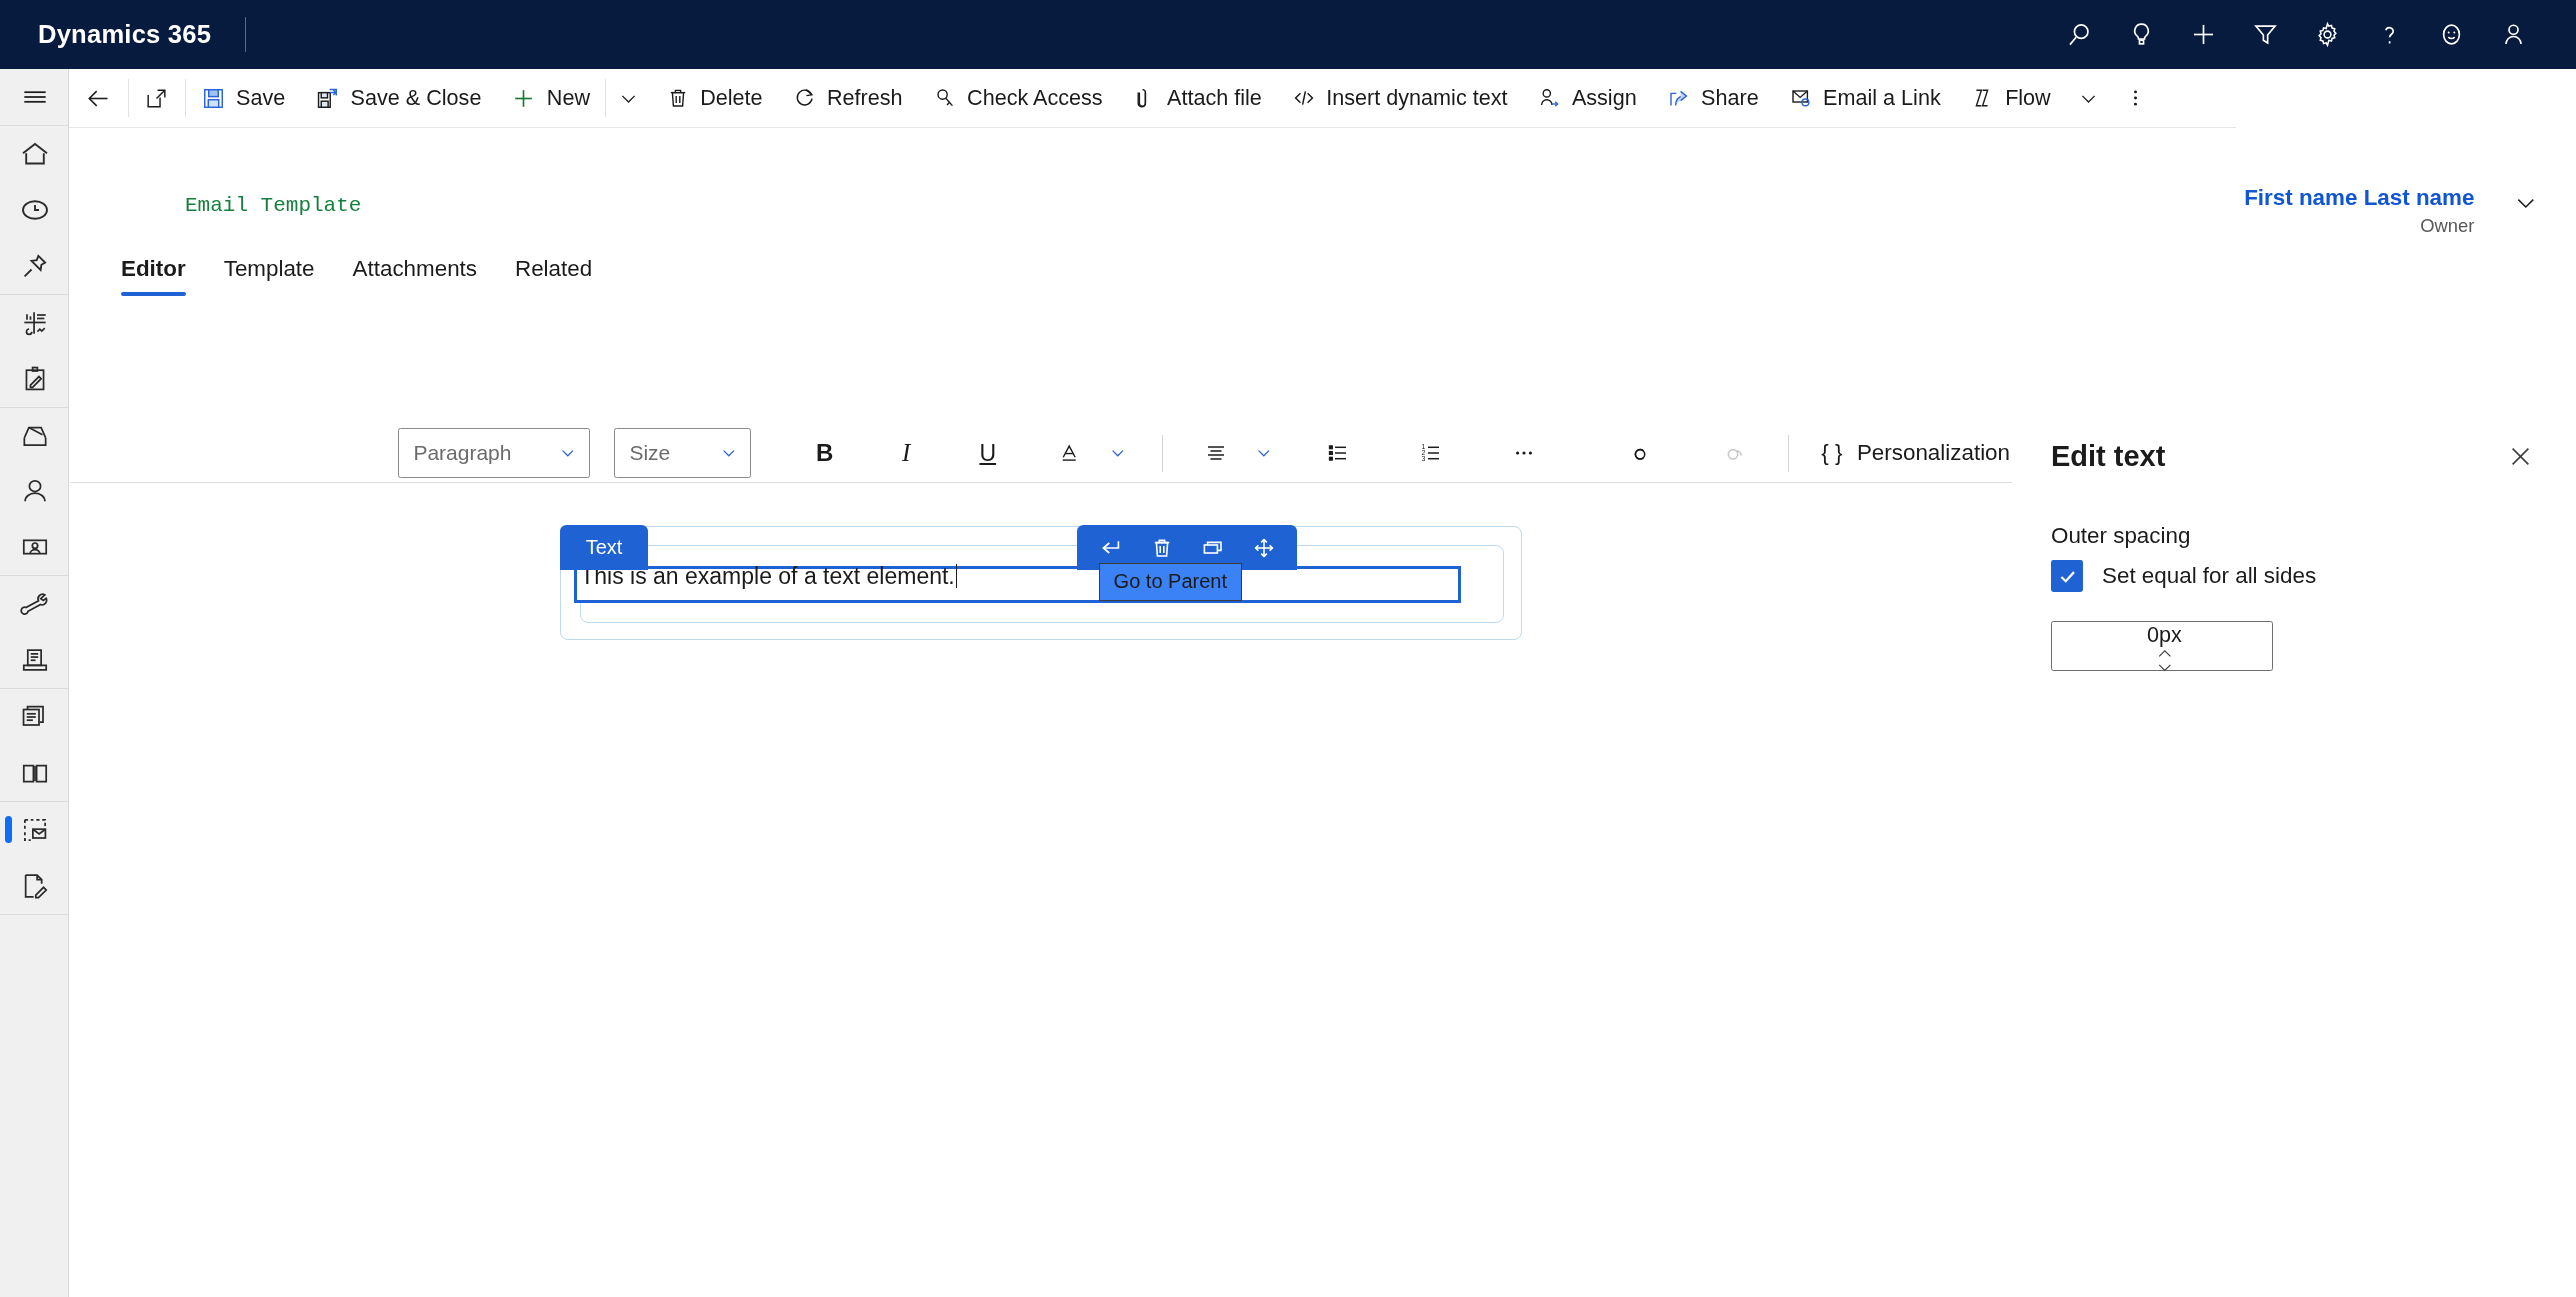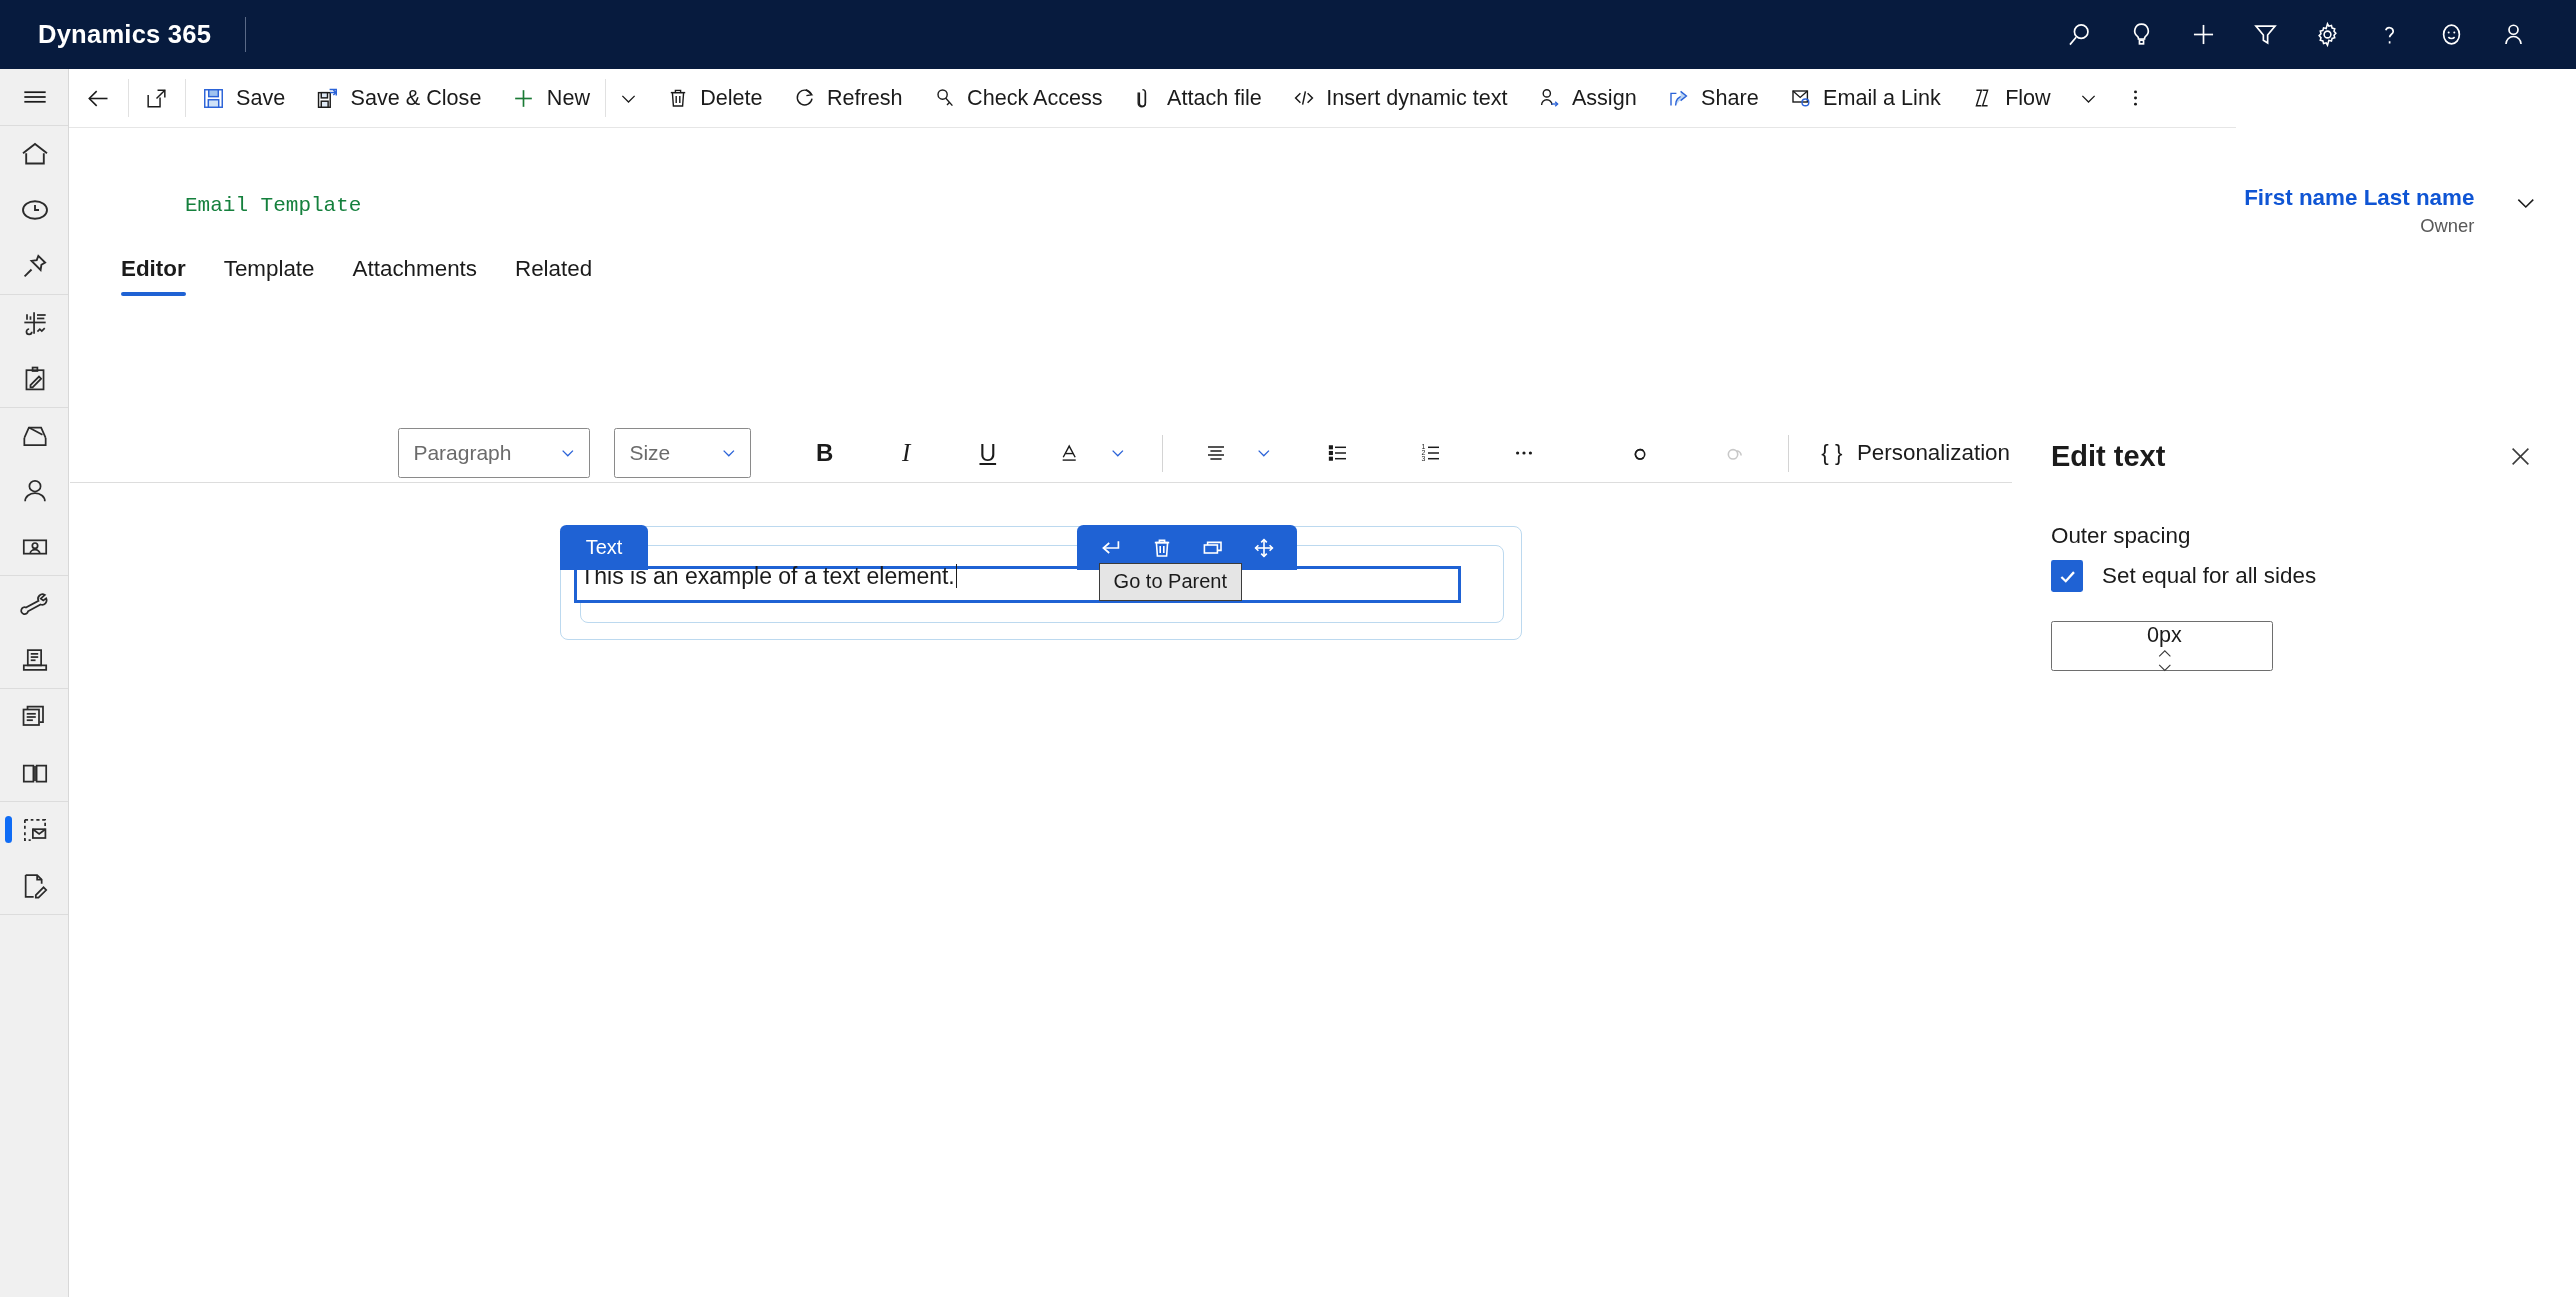--- a/index.html
+++ b/index.html
@@ -202,21 +202,21 @@
     background: #1f62d4; border-radius: 6.4px 6.4px 0 0;
     display: flex; align-items: center; justify-content: space-around;
     padding: 0 8px;
   }
   .ft-btn {
     width: 43px; height: 45px; display: flex; align-items: center; justify-content: center;
     color: #ffffff; cursor: pointer;
   }
   .tooltip {
     position: absolute; left: 1029px; top: 80px;
-    background: #e5e5e5; border: 1.6px solid #3b3b3b;
+    background: #3b82f6; border: 1.6px solid #3b3b3b;
     padding: 6.4px 13.6px; font-size: 20px; color: #1b1b1b; white-space: nowrap;
   }
 
   
   .right-panel {
     position: absolute; left: 2013px; top: 352px; width: 563px; height: 946px;
     background: #ffffff;
   }
   .rp-header {
     display: flex; align-items: flex-start; justify-content: space-between;

